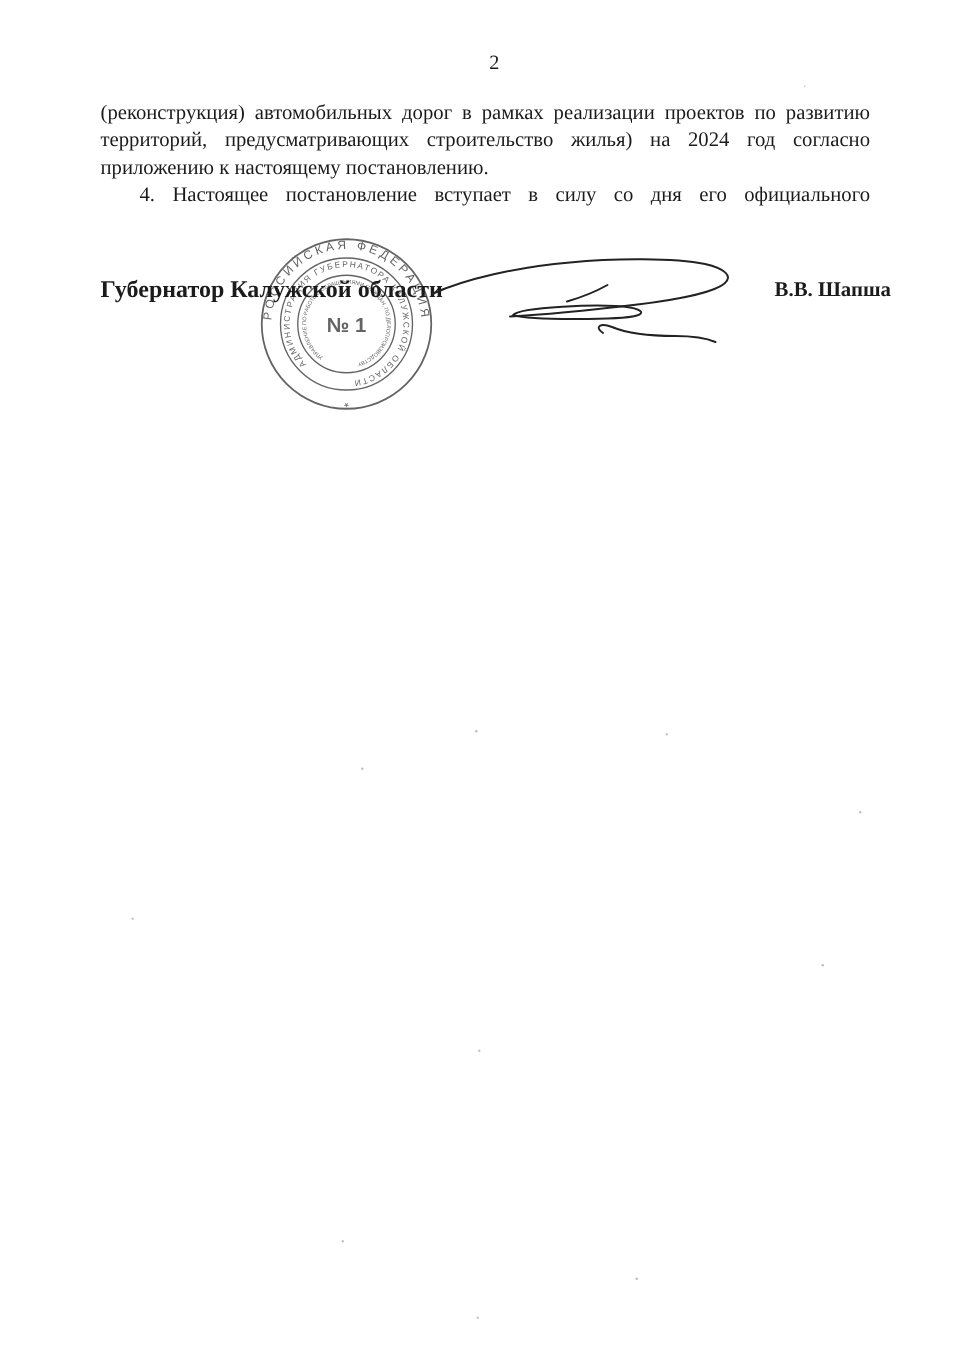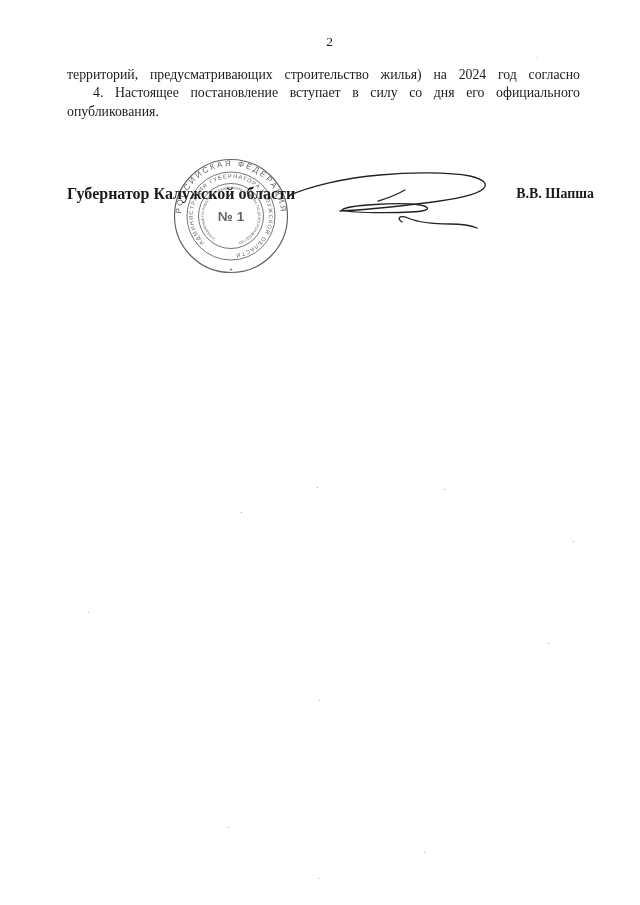--- a/index.html
+++ b/index.html
@@ -77,23 +77,24 @@
   }
 </style>
 </head>
 <body>
 
 <div class="page">
 
   <div class="pageno">2</div>
 
   <div class="body-text">
+    <div class="jline">(реконструкция) автомобильных дорог в рамках реализации проектов по развитию</div>
     <div class="jline">территорий, предусматривающих строительство жилья) на 2024 год согласно</div>
+    <div class="jline jlast">приложению к настоящему постановлению.</div>
     <div class="jline indent">4. Настоящее постановление вступает в силу со дня его официального</div>
-    <div class="jline jlast">опубликования.</div>
   </div>
 
   <div class="gov">Губернатор Калужской области</div>
   <div class="name">В.В. Шапша</div>
 
   <svg class="stamp-svg" viewBox="0 0 120 120" aria-hidden="true">
     <defs>
       <path id="ring-outer" d="M 10,60 A 50,50 0 1 1 110,60 A 50,50 0 1 1 10,60"></path>
       <path id="ring-mid" d="M 22,60 A 38,38 0 1 1 98,60 A 38,38 0 1 1 22,60"></path>
       <path id="ring-inner" d="M 33,60 A 27,27 0 1 1 87,60 A 27,27 0 1 1 33,60"></path>

